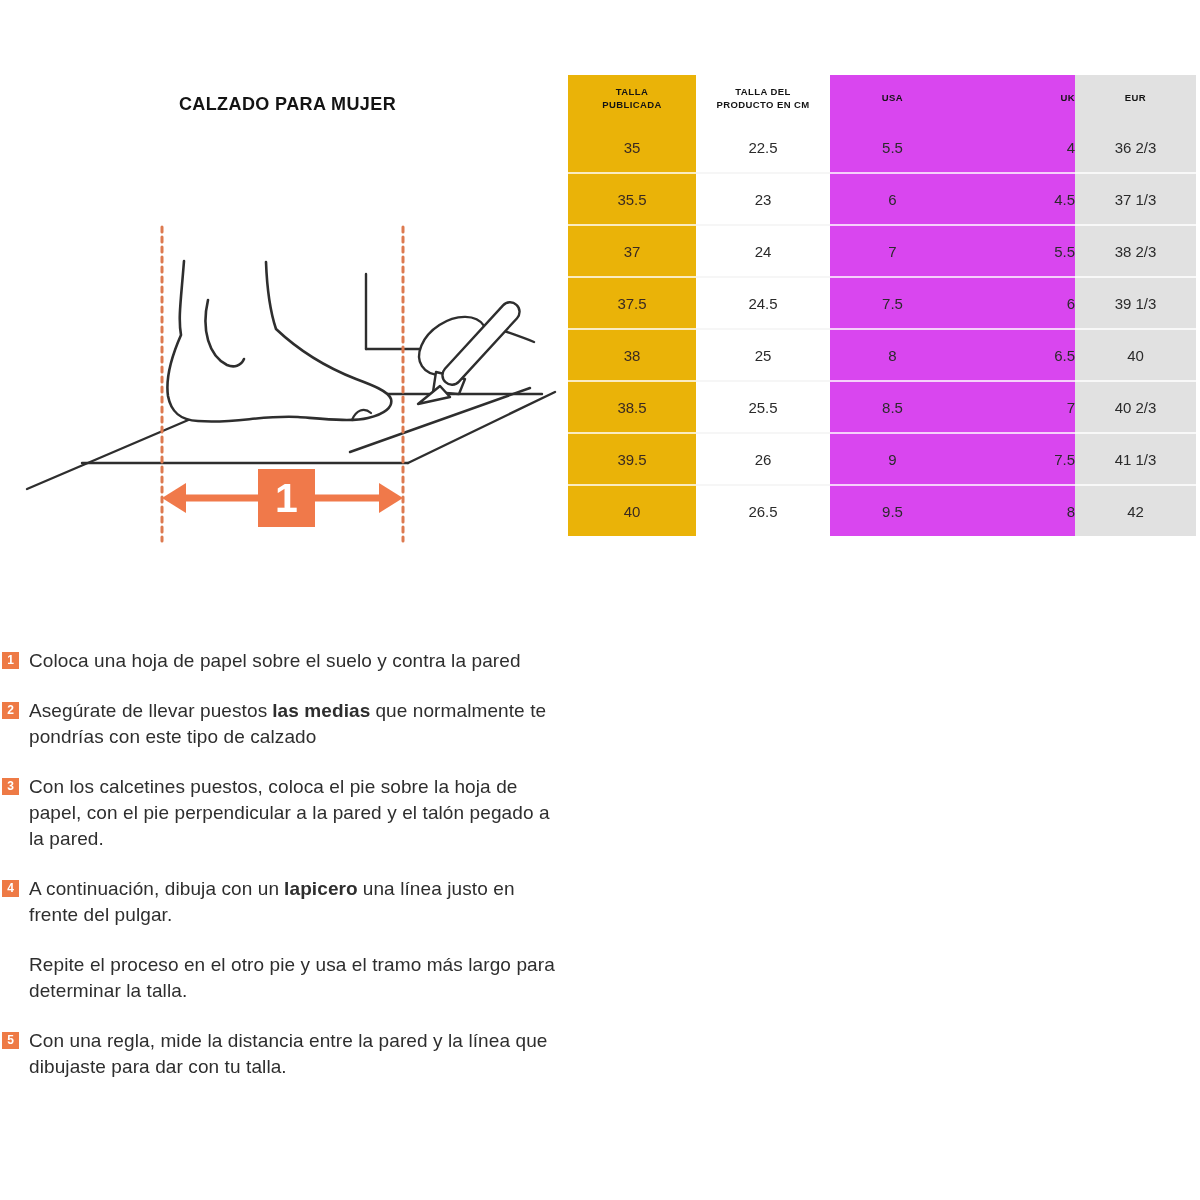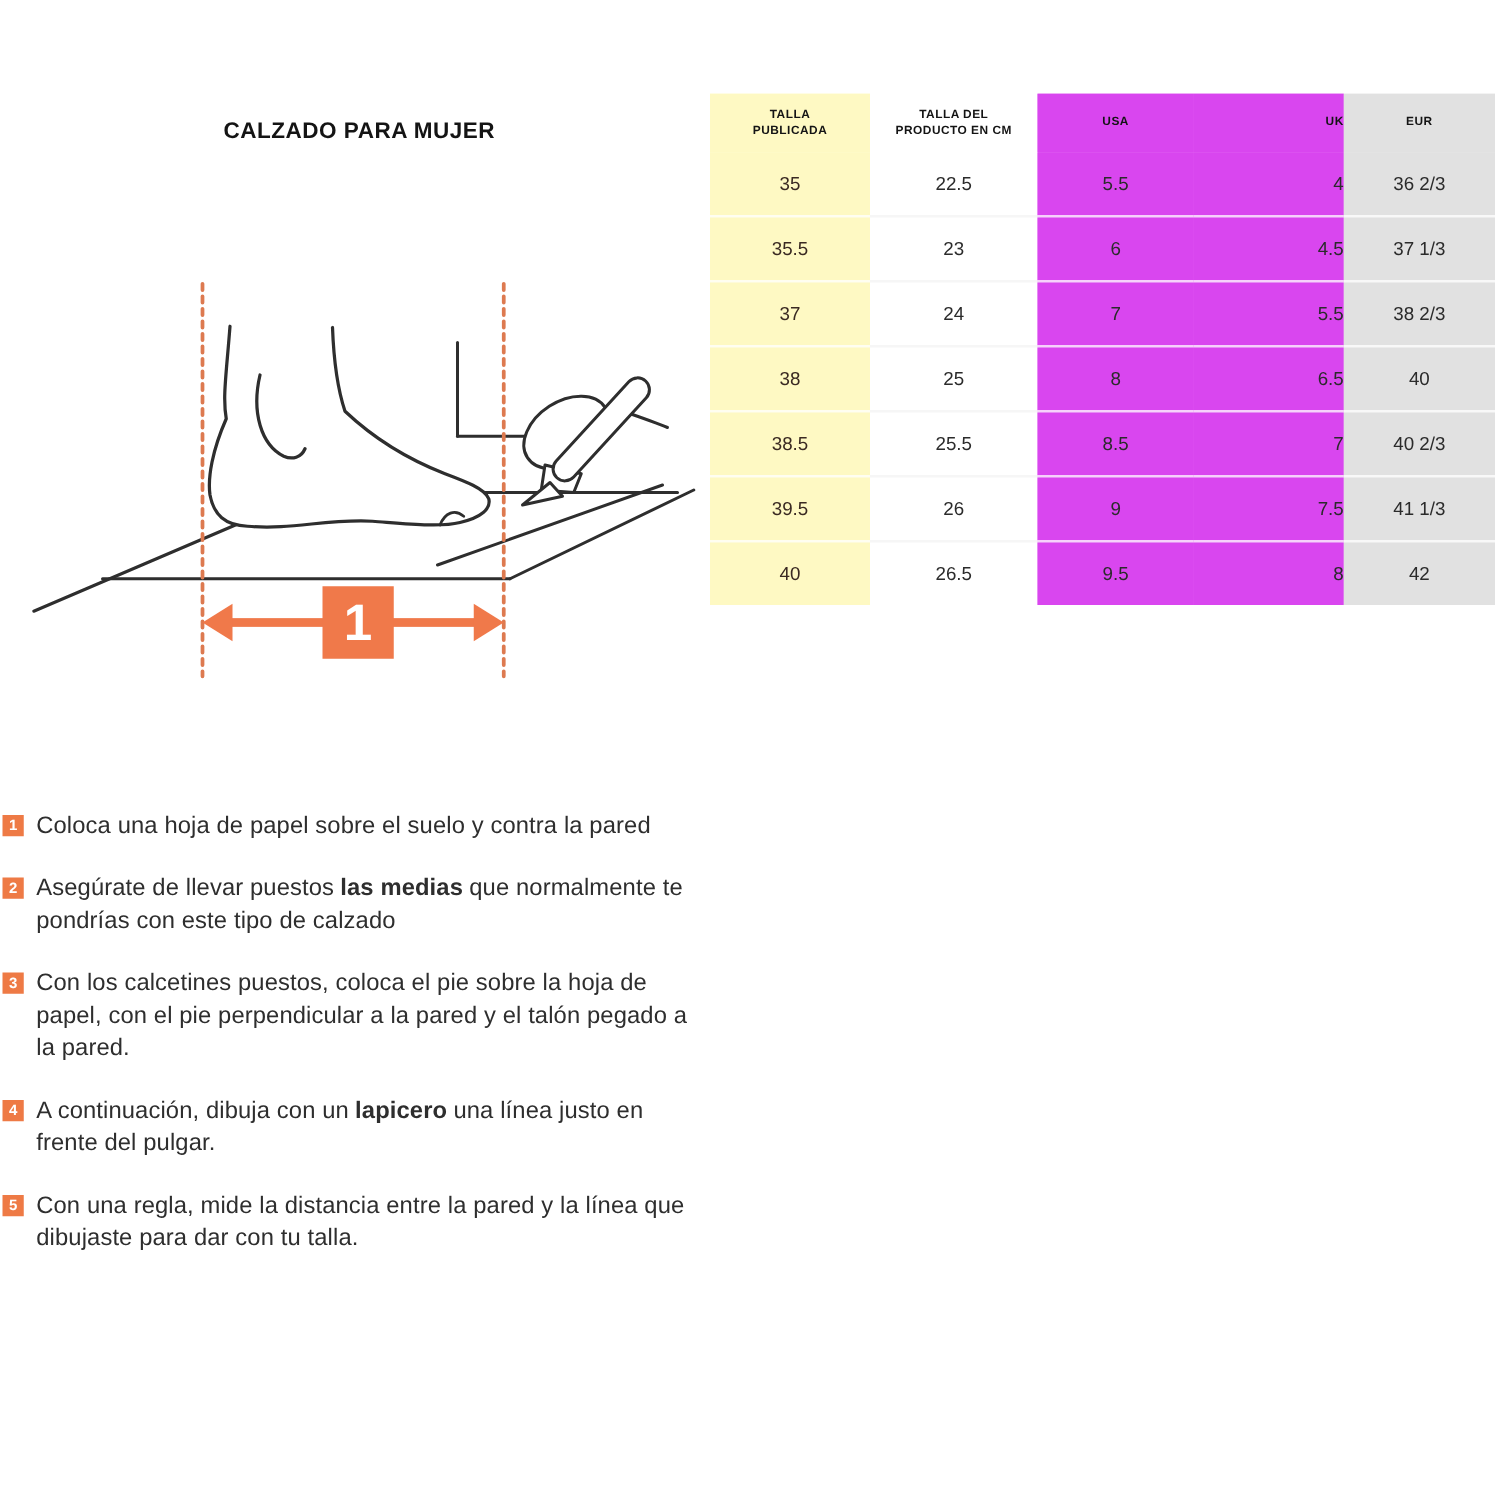--- a/index.html
+++ b/index.html
@@ -33,21 +33,21 @@
     height:50px;font-size:15px;color:#2b2b2b;padding:0;
     border-bottom:2px solid rgba(255,255,255,.75);
   }
   .size-table td.c1{border-bottom-color:#f6f6f6;}
   .size-table tr:last-child td{border-bottom:none;}
   .size-table col.c0{width:128px;}
   .size-table col.c1{width:134px;}
   .size-table col.c2{width:125px;}
   .size-table col.c3{width:120px;}
   .size-table col.c4{width:121px;}
-  .size-table .c0{background:#fef9c3;}
+  .size-table .c0{background:#eab308;}
   .size-table td.c0{color:#3a2a22;}
   .size-table .c1{background:#ffffff;}
   .size-table .c2{background:#d946ef;}
   .size-table .c3{background:#d946ef;text-align:right;}
   .size-table .c4{background:#e1e1e1;}
 
   
   .instruction-list{position:absolute;left:2px;top:648px;width:560px;}
   .step{position:relative;padding-left:27px;margin:0 0 24px 0;}
   .step p{margin:0;font-size:19px;line-height:26px;color:#2e2e2e;letter-spacing:.1px;}
@@ -142,20 +142,27 @@
           <td class="c4">37 1/3</td>
         </tr>
         <tr>
           <td class="c0">37</td>
           <td class="c1">24</td>
           <td class="c2">7</td>
           <td class="c3">5.5</td>
           <td class="c4">38 2/3</td>
         </tr>
         <tr>
+          <td class="c0">37.5</td>
+          <td class="c1">24.5</td>
+          <td class="c2">7.5</td>
+          <td class="c3">6</td>
+          <td class="c4">39 1/3</td>
+        </tr>
+        <tr>
           <td class="c0">38</td>
           <td class="c1">25</td>
           <td class="c2">8</td>
           <td class="c3">6.5</td>
           <td class="c4">40</td>
         </tr>
         <tr>
           <td class="c0">38.5</td>
           <td class="c1">25.5</td>
           <td class="c2">8.5</td>
@@ -189,19 +196,22 @@
         <p>Asegúrate de llevar puestos<strong>las medias</strong>que normalmente te pondrías con este tipo de calzado</p>
       </div>
       <div class="step">
         <span class="badge">3</span>
         <p>Con los calcetines puestos, coloca el pie sobre la hoja de papel, con el pie perpendicular a la pared y el talón pegado a la pared.</p>
       </div>
       <div class="step">
         <span class="badge">4</span>
         <p>A continuación, dibuja con un<strong>lapicero</strong>una línea justo en frente del pulgar.</p>
       </div>
+      <div class="step no-num">
+        <p>Repite el proceso en el otro pie y usa el tramo más largo para determinar la talla.</p>
+      </div>
       <div class="step">
         <span class="badge">5</span>
         <p>Con una regla, mide la distancia entre la pared y la línea que dibujaste para dar con tu talla.</p>
       </div>
     </div>
 
 </div>
 
 </body></html>

